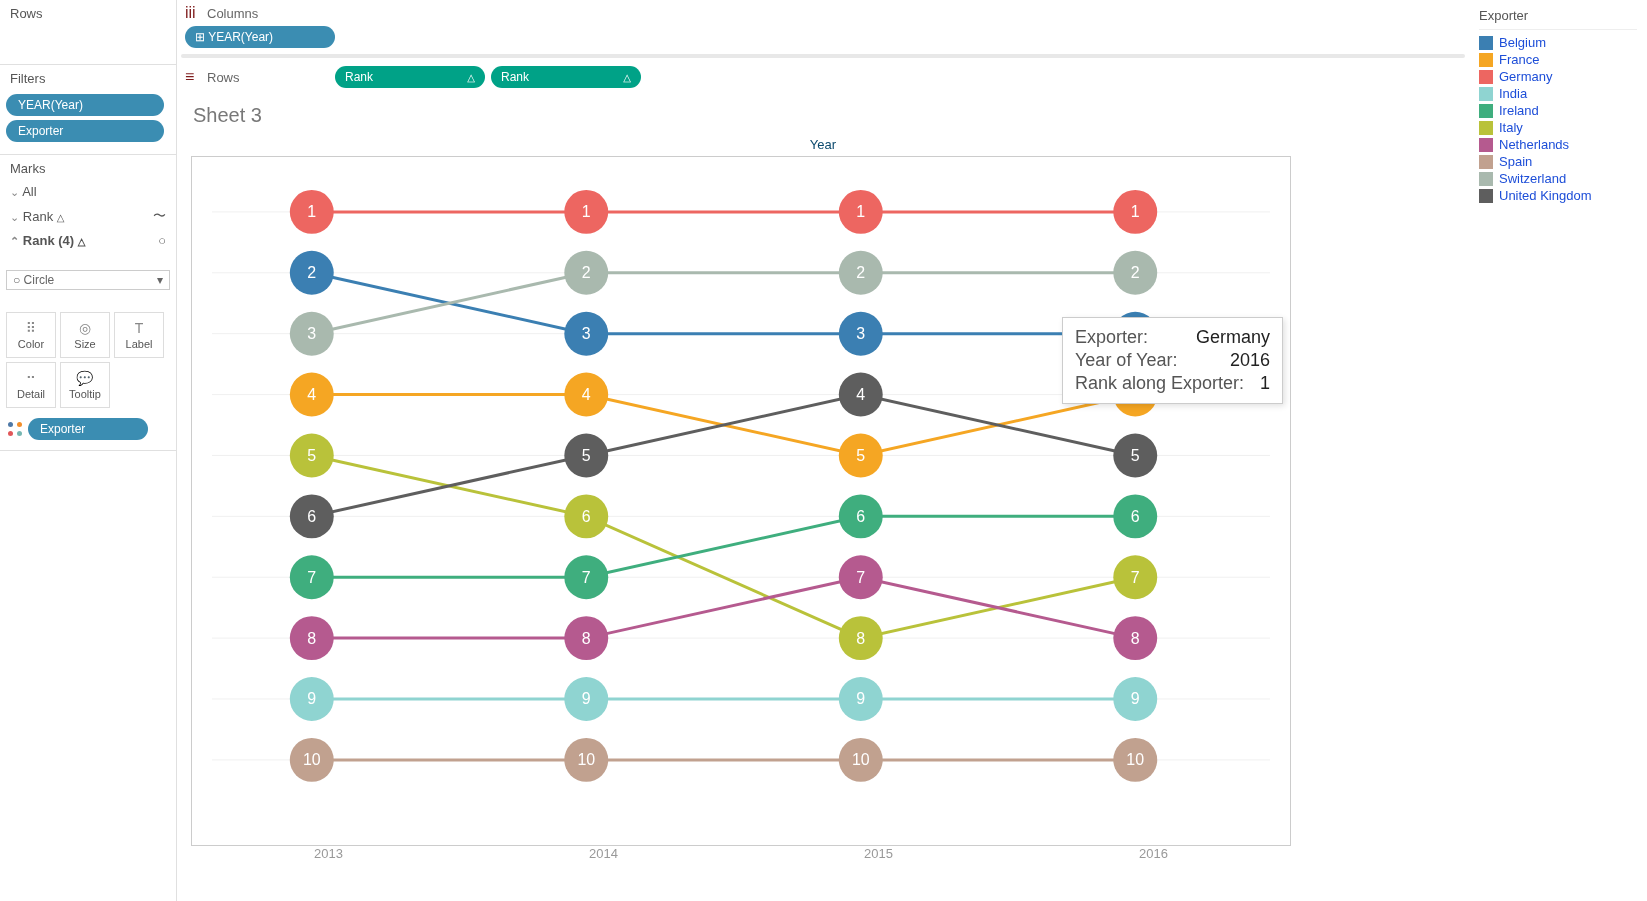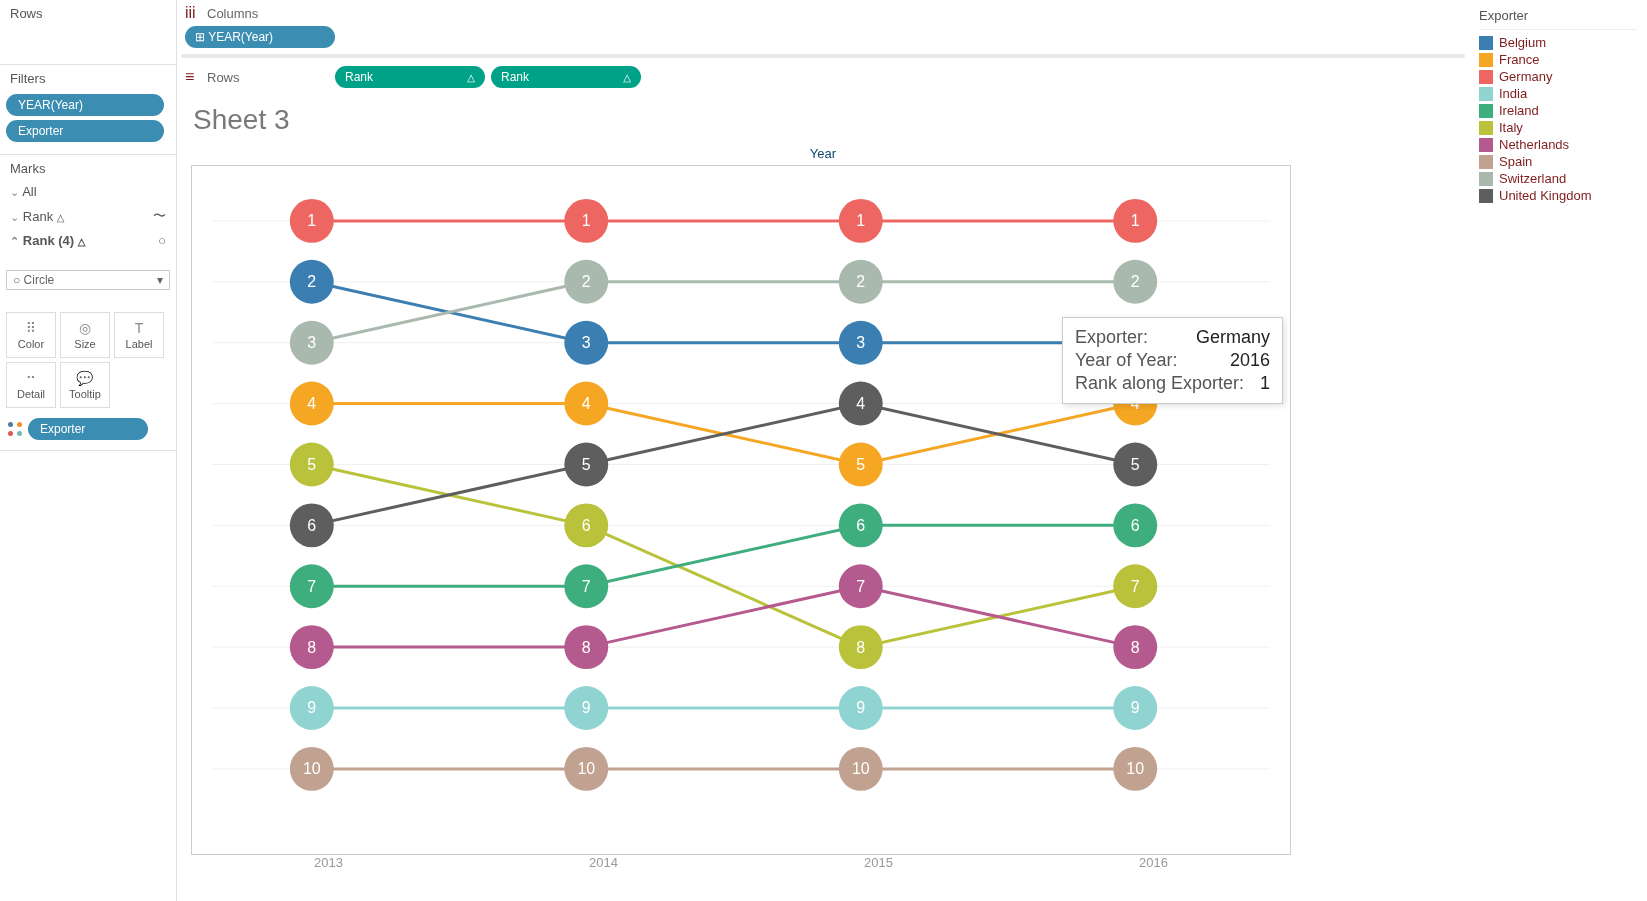--- a/index.html
+++ b/index.html
@@ -32,33 +32,33 @@
 
 .mark-btns { display: flex; gap: 4px; padding: 4px 6px; flex-wrap: wrap; }
 .mark-btn { width: 50px; height: 46px; border: 1px solid #ddd; display: flex; flex-direction: column; align-items: center; justify-content: center; gap: 2px; font-size: 11px; color: #555; cursor: pointer; }
 .mark-btn .ic { font-size: 14px; color: #888; }
 
 .color-pill-row { display: flex; align-items: center; gap: 6px; padding: 4px 8px 8px; }
 .color-dots { width: 14px; height: 14px; position: relative; }
 .color-dots span { position: absolute; width: 5px; height: 5px; border-radius: 50%; }
 
 .sheet-area { flex: 1; padding: 8px; position: relative; background:#fff; }
-.sheet-title { font-size: 28px; color: #787878; font-weight: 300; padding: 4px 8px 10px; }
+.sheet-title { font-size: 20px; color: #787878; font-weight: 300; padding: 4px 8px 10px; }
 .chart-frame { position: relative; margin: 0 6px; }
 .chart-title-top { text-align: center; color: #0c4a6e; font-size: 13px; padding-bottom: 4px; }
 .chart-box { border: 1px solid #ccc; position: relative; height: 690px; width: 1100px; }
 .chart-svg { position: absolute; inset: 0; }
 .x-labels { display: flex; justify-content: space-around; color: #999; font-size: 13px; width: 1100px; }
 
 .tooltip { position: absolute; background: #fff; border: 1px solid #ccc; box-shadow: 2px 2px 6px rgba(0,0,0,0.12); padding: 8px 12px; font-size: 18px; color: #555; min-width: 220px; }
 .tooltip .row { display: flex; justify-content: space-between; gap: 16px; padding: 1px 0; }
 .tooltip .val { color: #222; }
 
 .legend-title { font-size: 13px; color: #555; padding: 2px 0 6px; border-bottom: 1px solid #eee; margin-bottom: 4px; }
-.legend-item { display: flex; align-items: center; gap: 6px; font-size: 13px; color: #7f1d1d; padding: 1px 0; }
+.legend-item { display: flex; align-items: center; gap: 6px; font-size: 13px; color: #1d4ed8; padding: 1px 0; }
 .legend-sw { width: 14px; height: 14px; }
 
 .node-circle { stroke: none; }
 .node-label { font-size: 16px; fill: #fff; text-anchor: middle; dominant-baseline: central; font-weight: 500; }
 .grid-line { stroke: #f0f0f0; stroke-width: 1; }
 .link-line { stroke-width: 3; fill: none; }
 .separator-bar { height: 4px; background: #e8e8e8; margin: 2px 4px 4px 4px; border-radius: 2px; }
 </style>
 </head>
 <body>

